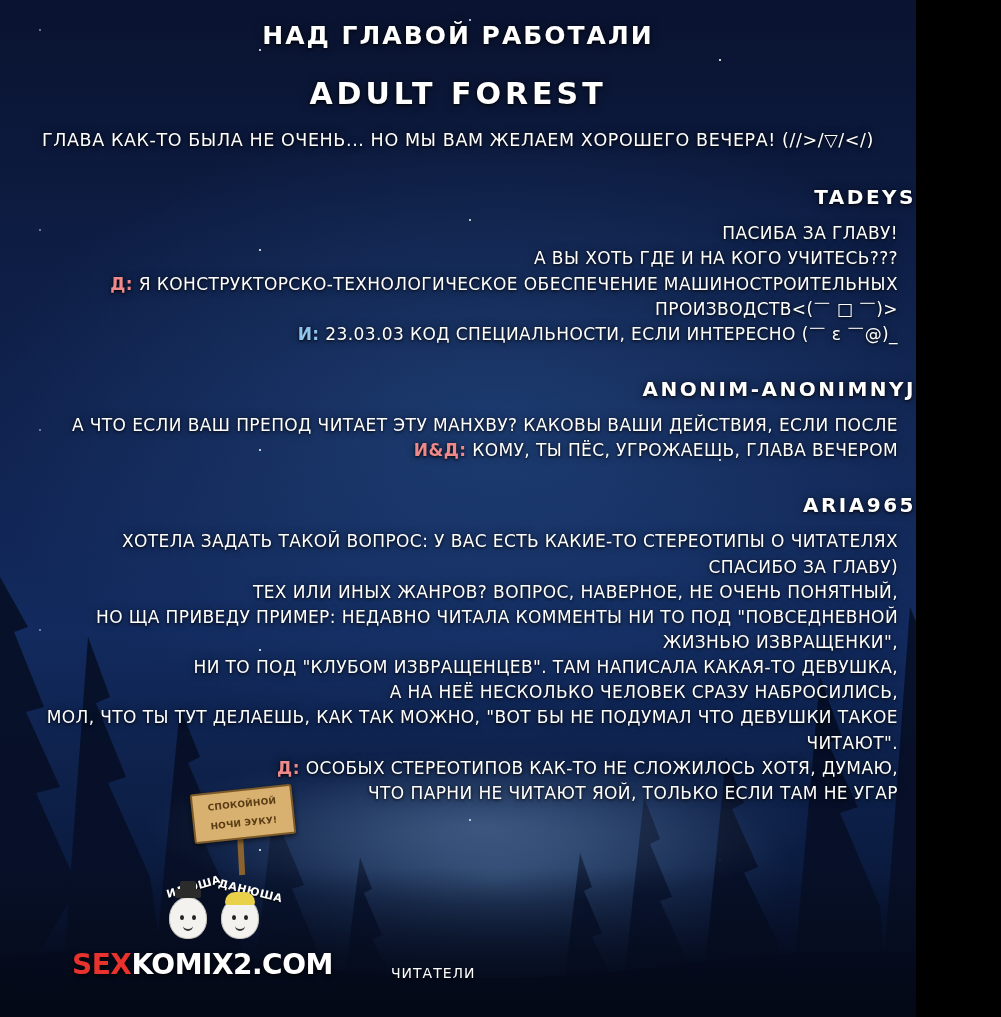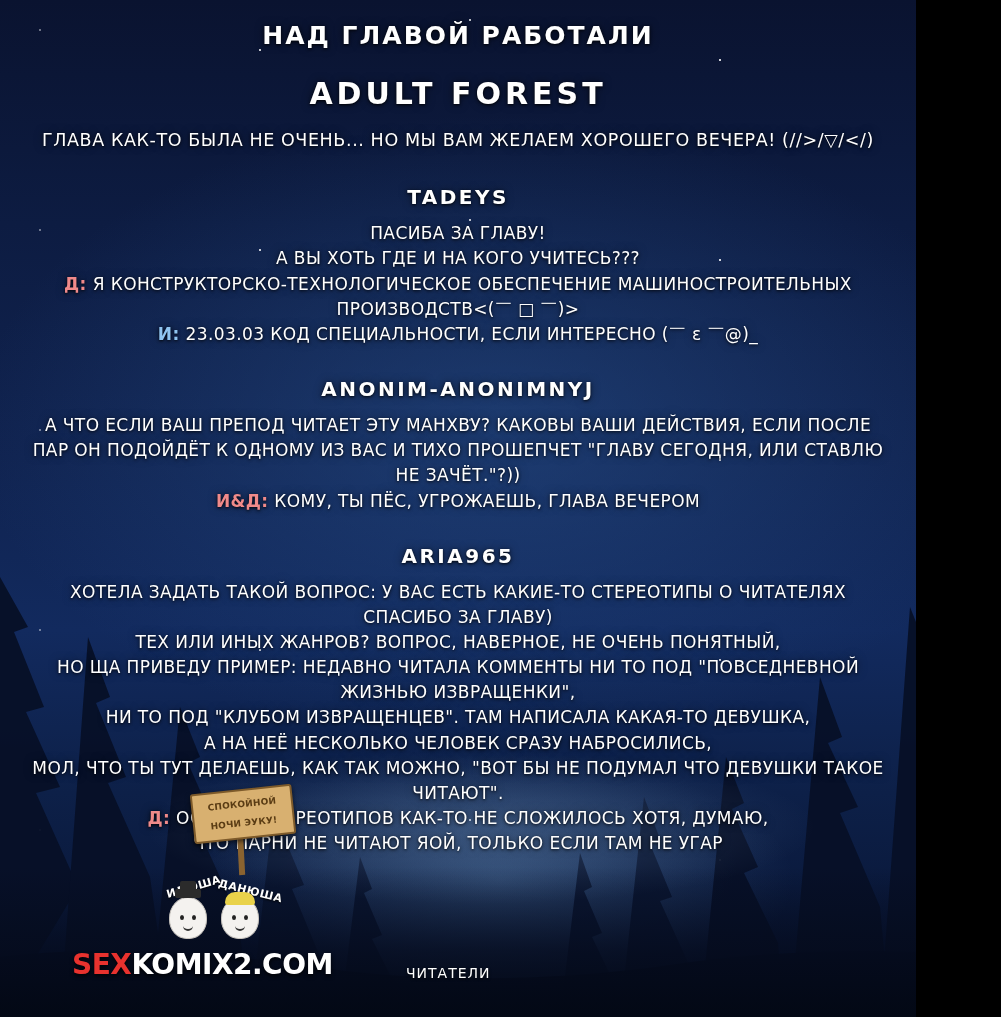--- a/index.html
+++ b/index.html
@@ -113,20 +113,21 @@
     margin: 0 0 18px 0;
   }
   .note {
     font-size: 17.5px;
     letter-spacing: 0.6px;
     margin: 0 0 34px 0;
     line-height: 1.3;
   }
   .block {
     margin: 0 0 30px 0;
+    text-align: right;
   }
   .block .user {
     font-size: 20px;
     letter-spacing: 2.5px;
     font-weight: bold;
     margin: 0 0 12px 0;
   }
   .block .line {
     font-size: 17px;
     letter-spacing: 0.4px;
@@ -253,21 +254,21 @@
     position: absolute;
     left: 50%;
     top: 26px;
     transform: translateX(-50%);
     width: 10px; height: 5px;
     border-bottom: 2px solid #333;
     border-radius: 0 0 10px 10px;
   }
   .readers-label {
     position: absolute;
-    left: 406px;
+    left: 391px;
     bottom: 36px;
     z-index: 6;
     color: #ffffff;
     font-size: 14px;
     letter-spacing: 1px;
     text-shadow: 0 1px 3px rgba(0,0,0,0.9);
   }
   .watermark {
     position: absolute;
     left: 72px;
@@ -321,21 +322,20 @@
       <div class="user">TADEYS</div>
       <p class="line"><span>ПАСИБА ЗА ГЛАВУ!</span></p>
       <p class="line"><span>А ВЫ ХОТЬ ГДЕ И НА КОГО УЧИТЕСЬ???</span></p>
       <p class="line"><span class="spk">Д:</span> <span>Я КОНСТРУКТОРСКО-ТЕХНОЛОГИЧЕСКОЕ ОБЕСПЕЧЕНИЕ МАШИНОСТРОИТЕЛЬНЫХ ПРОИЗВОДСТВ&lt;(￣ □ ￣)&gt;</span></p>
       <p class="line"><span class="spk-blue">И:</span> <span>23.03.03 КОД СПЕЦИАЛЬНОСТИ, ЕСЛИ ИНТЕРЕСНО  (￣ ε ￣@)_</span></p>
     </div>
 
     <div class="block">
       <div class="user">ANONIM-ANONIMNYJ</div>
       <p class="line"><span>А ЧТО ЕСЛИ ВАШ ПРЕПОД ЧИТАЕТ ЭТУ МАНХВУ? КАКОВЫ ВАШИ ДЕЙСТВИЯ, ЕСЛИ ПОСЛЕ</span></p>
-      <p class="line"><span>ПАР ОН ПОДОЙДЁТ К ОДНОМУ ИЗ ВАС И ТИХО ПРОШЕПЧЕТ "ГЛАВУ СЕГОДНЯ, ИЛИ СТАВЛЮ НЕ ЗАЧЁТ."?))</span></p>
       <p class="line"><span class="spk">И&amp;Д:</span> <span>КОМУ, ТЫ ПЁС, УГРОЖАЕШЬ, ГЛАВА ВЕЧЕРОМ</span></p>
     </div>
 
     <div class="block">
       <div class="user">ARIA965</div>
       <p class="line"><span>ХОТЕЛА ЗАДАТЬ ТАКОЙ ВОПРОС: У ВАС ЕСТЬ КАКИЕ-ТО СТЕРЕОТИПЫ О ЧИТАТЕЛЯХ</span></p>
       <p class="line"><span>СПАСИБО ЗА ГЛАВУ)</span></p>
       <p class="line"><span>ТЕХ ИЛИ ИНЫХ ЖАНРОВ? ВОПРОС, НАВЕРНОЕ, НЕ ОЧЕНЬ ПОНЯТНЫЙ,</span></p>
       <p class="line"><span>НО ЩА ПРИВЕДУ ПРИМЕР: НЕДАВНО ЧИТАЛА КОММЕНТЫ НИ ТО ПОД "ПОВСЕДНЕВНОЙ ЖИЗНЬЮ ИЗВРАЩЕНКИ",</span></p>
       <p class="line"><span>НИ ТО ПОД "КЛУБОМ ИЗВРАЩЕНЦЕВ". ТАМ НАПИСАЛА КАКАЯ-ТО ДЕВУШКА,</span></p>

